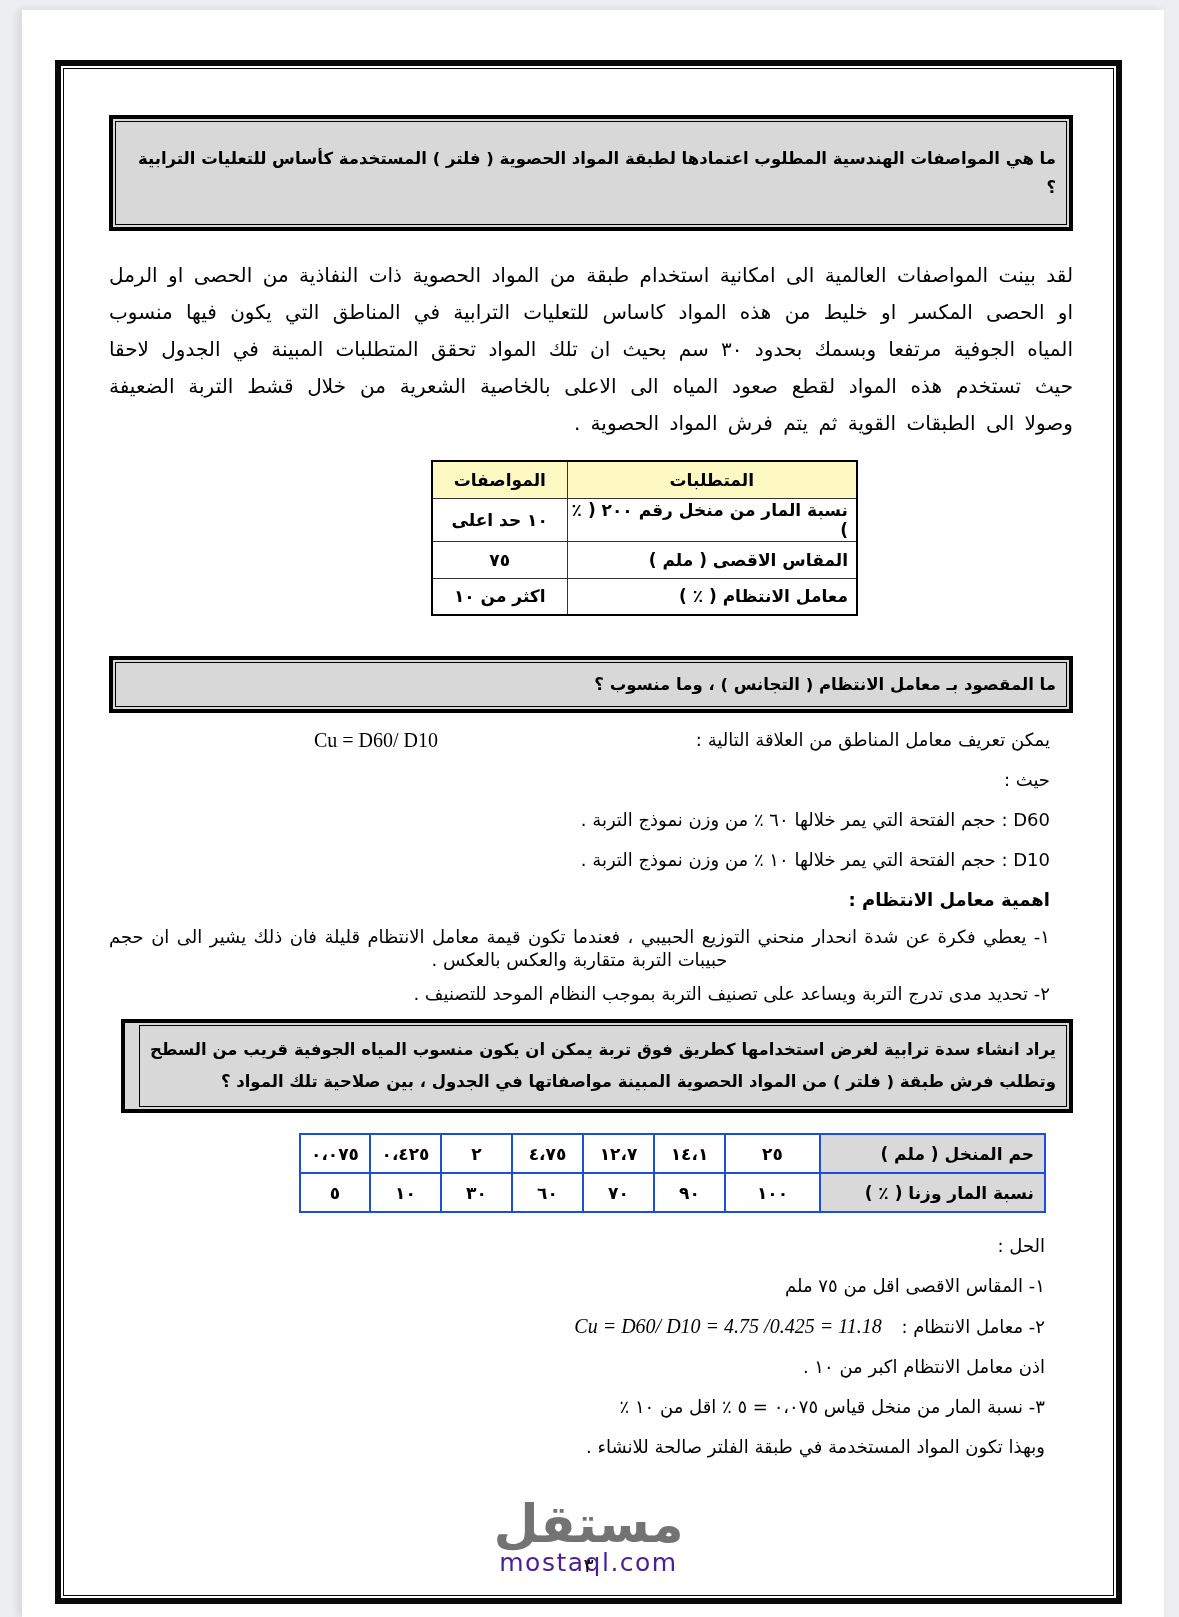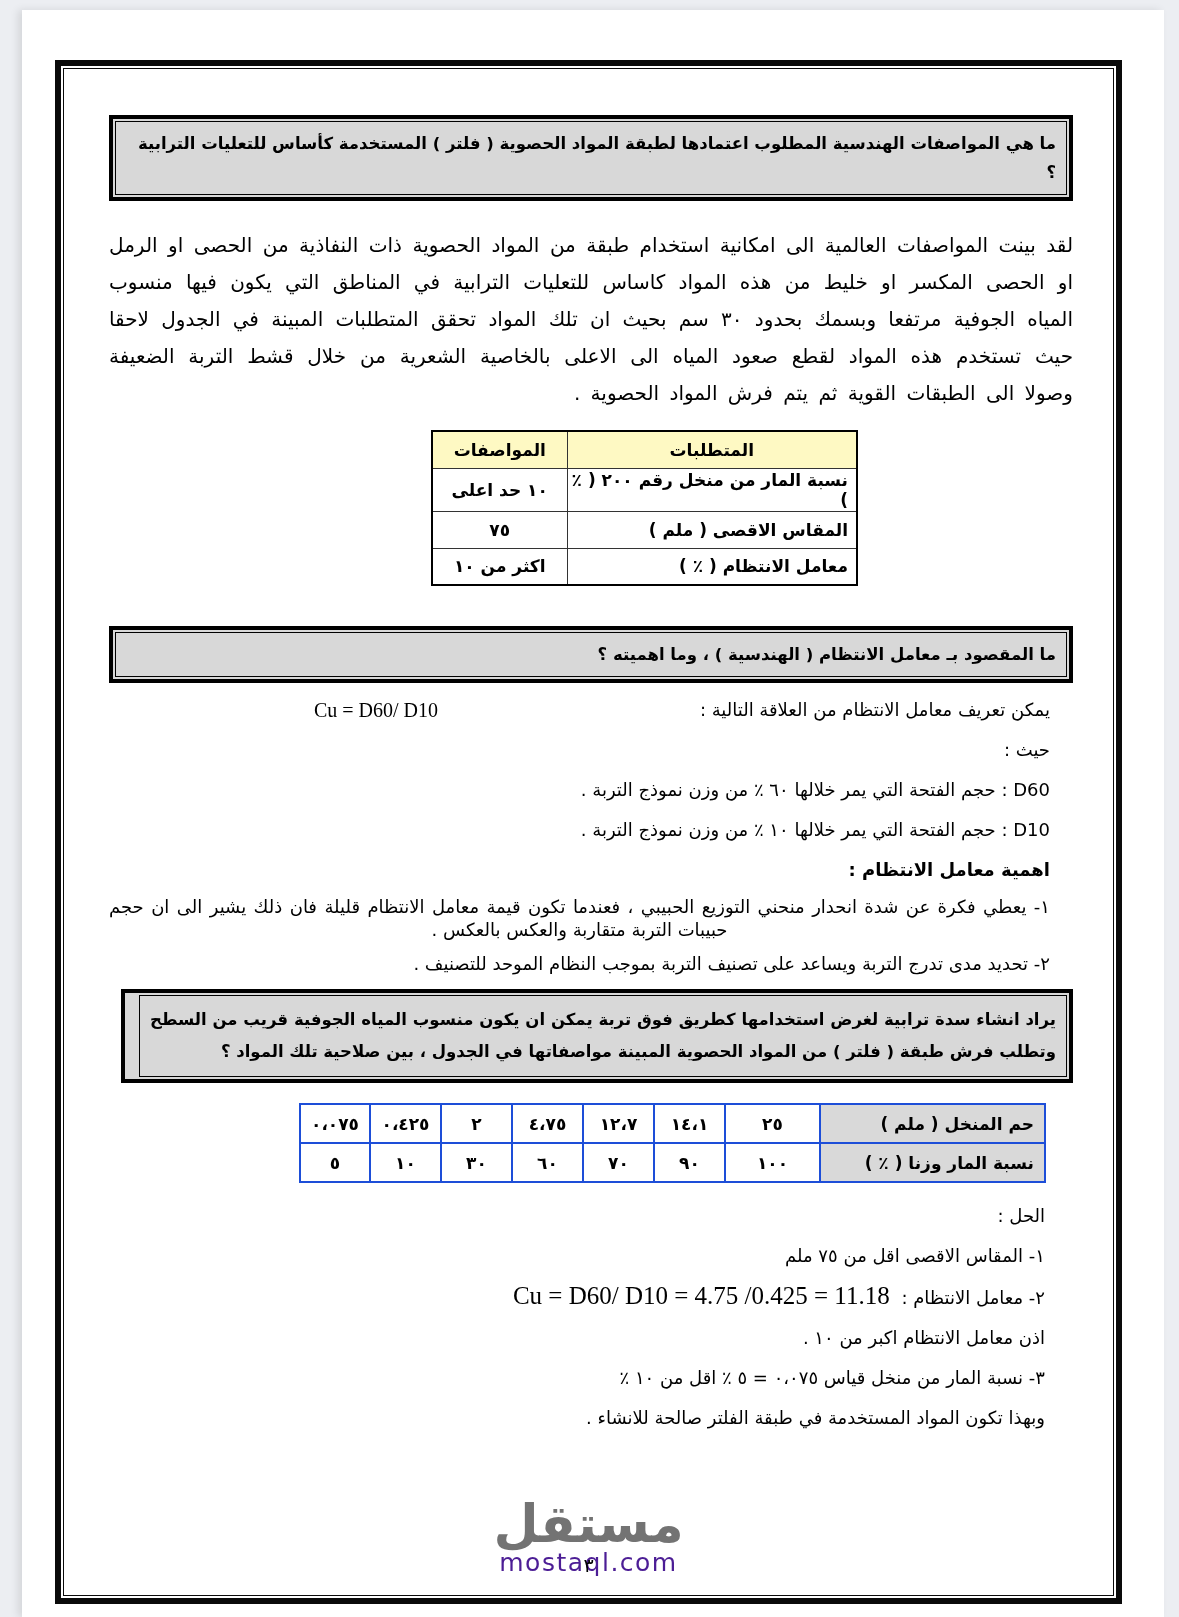--- a/index.html
+++ b/index.html
@@ -18,21 +18,21 @@
   }
   .frame-inner{
     position:absolute;top:2px;left:2px;right:2px;bottom:2px;
     border:1px solid #0a0a0a;box-sizing:border-box;
     padding:46px 40px 0 45px;direction:rtl;overflow:hidden;
   }
   
   .qbox{border:4px solid #000;background:#d8d8d8;padding:2px;}
   .qbox-inner{
     border:1px solid #000;background:#d8d8d8;
-    padding:7px 10px;font-weight:700;font-size:16.5px;line-height:29px;
+    padding:22px 10px;font-weight:700;font-size:16.5px;line-height:29px;
     text-align:right;
   }
   .qbox2 .qbox-inner{padding:7px 10px;}
   .qbox3{margin-top:10px;margin-left:12px;}
   .qbox3 .qbox-inner{padding:8px 10px;line-height:32px;text-align:justify;text-align-last:right;margin-left:12px;}
   .para{
     margin:26px 0 0 0;font-size:20px;line-height:37px;word-spacing:4px;
     text-align:justify;text-align-last:right;-moz-text-align-last:right;text-justify:inter-word;
   }
   
@@ -50,21 +50,21 @@
   .sol{padding-right:28px;margin-top:18px;font-size:18px;}
   .line{line-height:30px;margin-bottom:10px;text-align:right;}
   .bold{font-weight:700;}
   .formula-row{position:relative;}
   .formula{
     position:absolute;left:205px;top:0;direction:ltr;
     font-family:"Liberation Serif",serif;font-size:20px;
   }
   .formula-inline{
     direction:ltr;unicode-bidi:embed;display:inline-block;
-    font-family:"Liberation Serif",serif;font-size:25px;margin-right:6px;
+    font-family:"Liberation Serif",serif;font-size:20px;margin-right:14px;font-style:italic;
   }
   .item1{
     line-height:23px;margin-bottom:8px;
     text-align:justify;text-align-last:center;-moz-text-align-last:center;
   }
   
   .watermark{position:absolute;bottom:18px;left:0;right:0;text-align:center;direction:ltr;}
   .wm-logo{font-size:52px;font-weight:700;color:#737373;line-height:1;}
   .wm-site{font-size:25px;color:#4c1d95;letter-spacing:1.5px;margin-top:-2px;}
   .page-number{
@@ -106,26 +106,26 @@
             <td class="spec">٧٥</td>
           </tr>
           <tr>
             <td class="req">معامل الانتظام ( ٪ )</td>
             <td class="spec">اكثر من ١٠</td>
           </tr>
         </tbody>
       </table>
 
       <div class="qbox qbox2">
-        <div class="qbox-inner">ما المقصود بـ معامل الانتظام ( الهندسية ) ، وما اهميته ؟</div>
+        <div class="qbox-inner">ما المقصود بـ معامل الانتظام ( التجانس ) ، وما منسوب ؟</div>
       </div>
 
       <div class="sec2">
         <div class="line formula-row">
-          <span>يمكن تعريف معامل الانتظام من العلاقة التالية :</span>
+          <span>يمكن تعريف معامل المناطق من العلاقة التالية :</span>
           <span class="formula">Cu = D60/ D10</span>
         </div>
         <div class="line">حيث :</div>
         <div class="line">D60 : حجم الفتحة التي يمر خلالها ٦٠ ٪ من وزن نموذج التربة .</div>
         <div class="line">D10 : حجم الفتحة التي يمر خلالها ١٠ ٪ من وزن نموذج التربة .</div>
         <div class="line bold">اهمية معامل الانتظام :</div>
         <div class="item1">١- يعطي فكرة عن شدة انحدار منحني التوزيع الحبيبي ، فعندما تكون قيمة معامل الانتظام قليلة فان ذلك يشير الى ان حجم حبيبات التربة متقاربة والعكس بالعكس .</div>
         <div class="line">٢- تحديد مدى تدرج التربة ويساعد على تصنيف التربة بموجب النظام الموحد للتصنيف .</div>
       </div>
 

